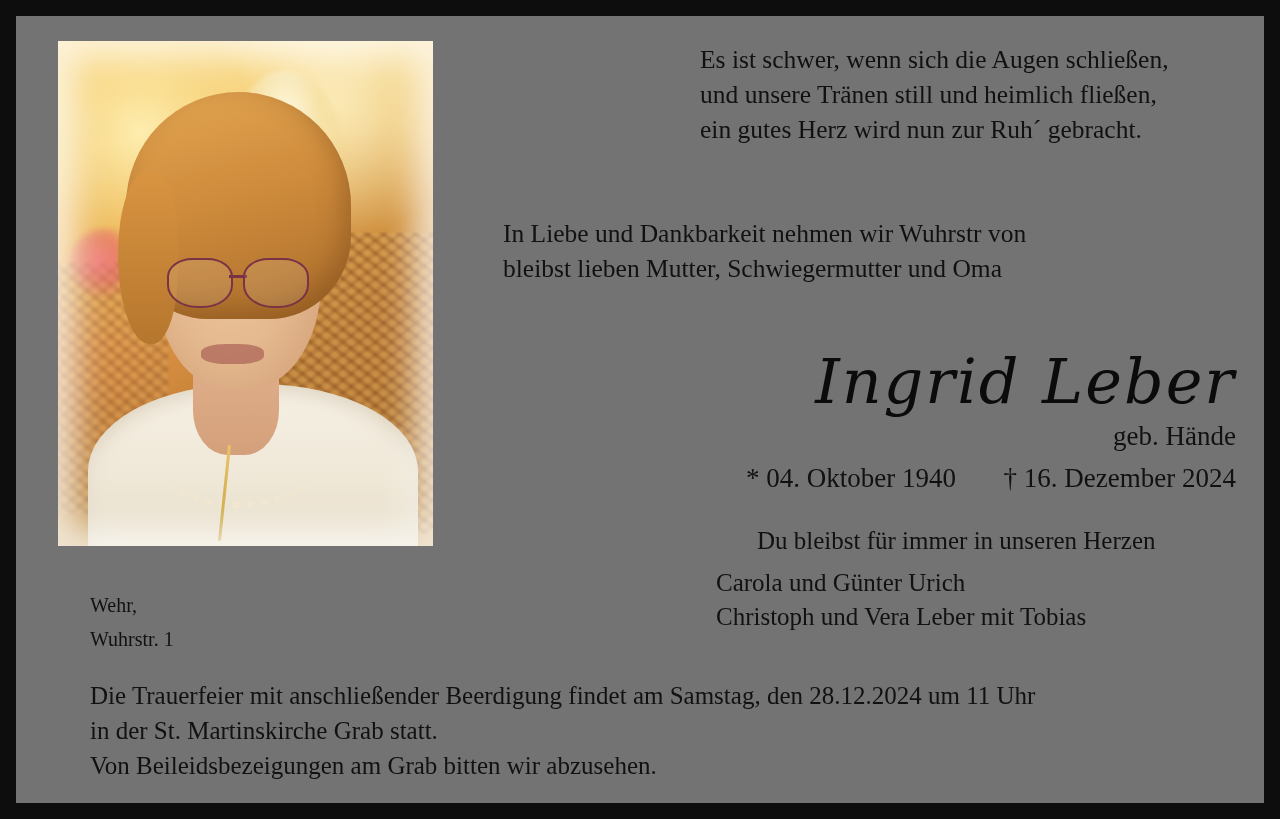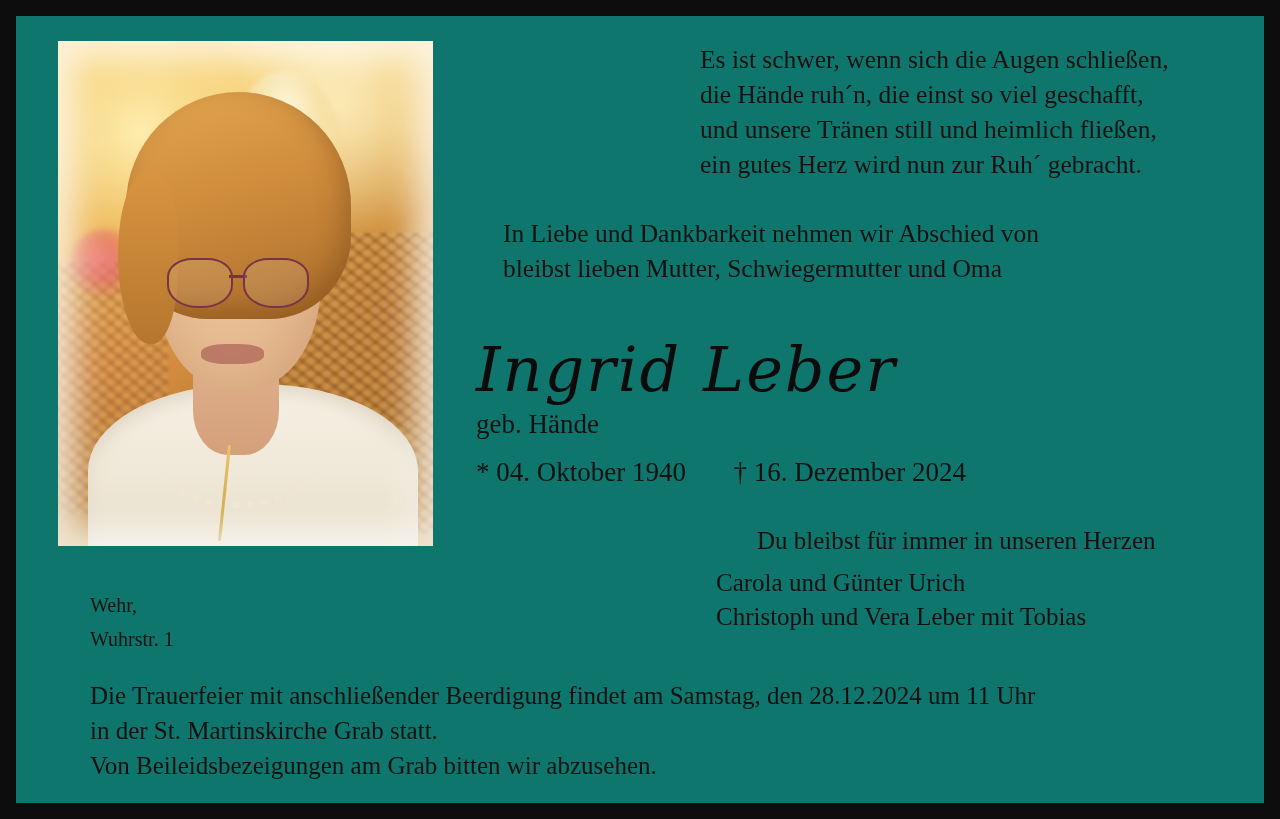--- a/index.html
+++ b/index.html
@@ -19,21 +19,21 @@
     width: 1280px;
     height: 819px;
     background: #ffffff;
     box-sizing: border-box;
     border: 16px solid #0d0d0d;
   }
   .inner {
     position: relative;
     width: 100%;
     height: 100%;
-    background: #0f766e;
+    background: #737373;
     box-sizing: border-box;
   }
 
   
   .portrait-wrap {
     position: absolute;
     left: 42px;
     top: 25px;
     width: 375px;
     height: 505px;
@@ -227,42 +227,42 @@
     width: 700px;
     font-size: 25.5px;
     line-height: 35px;
     color: #111;
   }
   .intro div { white-space: nowrap; }
 
   .name-block {
     position: absolute;
     left: 460px;
-    top: 316px;
+    top: 328px;
     width: 760px;
-    text-align: left;
+    text-align: right;
   }
   .name {
     font-family: "DejaVu Serif", serif;
     font-size: 62px;
     font-style: italic;
     letter-spacing: 2px;
     line-height: 76px;
     color: #0b0b0b;
   }
   .maiden {
     font-size: 27px;
     line-height: 36px;
     margin-top: -2px;
     color: #111;
   }
   .dates {
     font-size: 27px;
     line-height: 40px;
-    margin-top: 10px;
+    margin-top: 4px;
     color: #111;
   }
   .dates .sep { display: inline-block; width: 34px; }
 
   .mourners {
     position: absolute;
     left: 700px;
     top: 508px;
     width: 540px;
     font-size: 25px;
@@ -317,27 +317,26 @@
         </div>
         <div class="mouth"></div>
         <div class="pearls"></div>
         <div class="chain"></div>
         <div class="vignette"></div>
       </div>
     </div>
 
     <div class="verse">
       <div>Es ist schwer, wenn sich die Augen schließen,</div>
-      <div>die Hände ruh´n, die einst so viel geschafft,</div>
       <div>und unsere Tränen still und heimlich fließen,</div>
       <div>ein gutes Herz wird nun zur Ruh´ gebracht.</div>
     </div>
 
     <div class="intro">
-      <div>In Liebe und Dankbarkeit nehmen wir Abschied von</div>
+      <div>In Liebe und Dankbarkeit nehmen wir Wuhrstr von</div>
       <div>bleibst lieben Mutter, Schwiegermutter und Oma</div>
     </div>
 
     <div class="name-block">
       <div class="name">Ingrid Leber</div>
       <div class="maiden">geb. Hände</div>
       <div class="dates">
         <span>* 04. Oktober 1940</span>
         <span class="sep"></span>
         <span>† 16. Dezember 2024</span>

